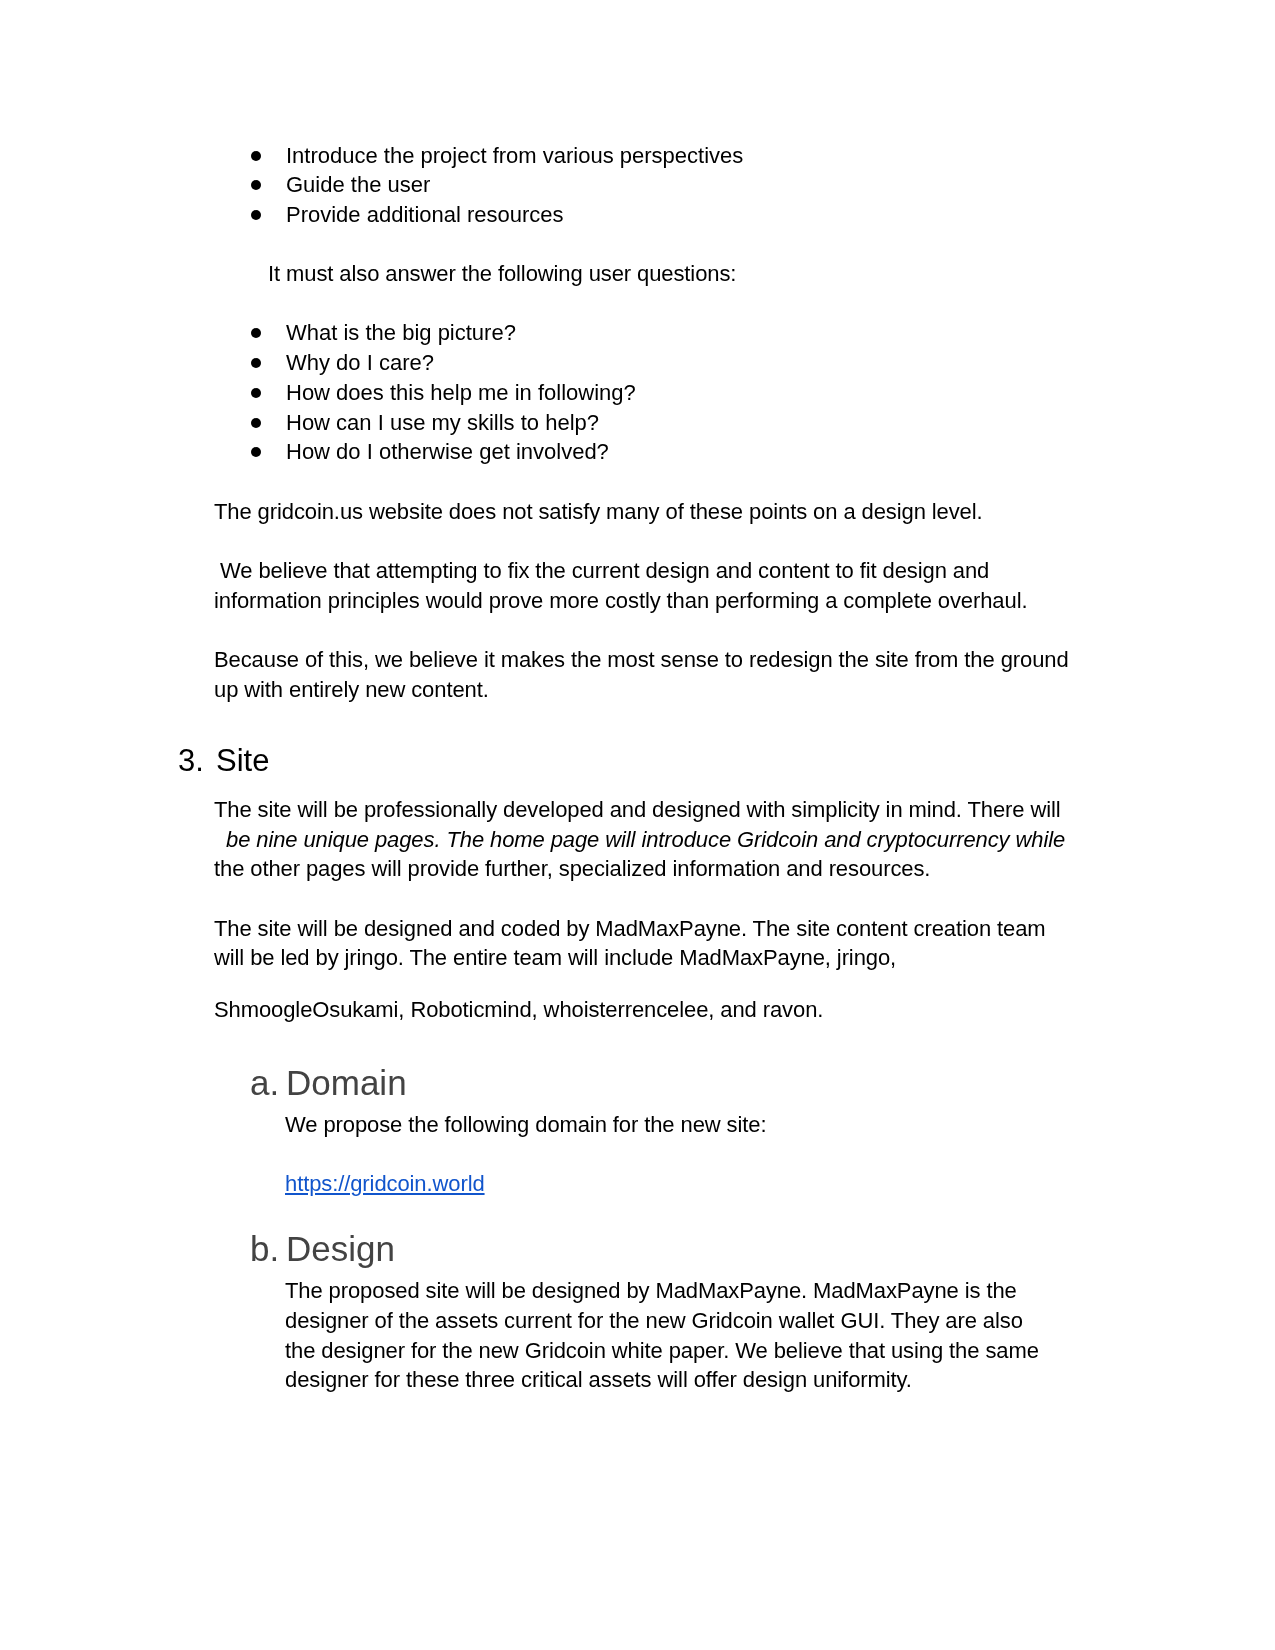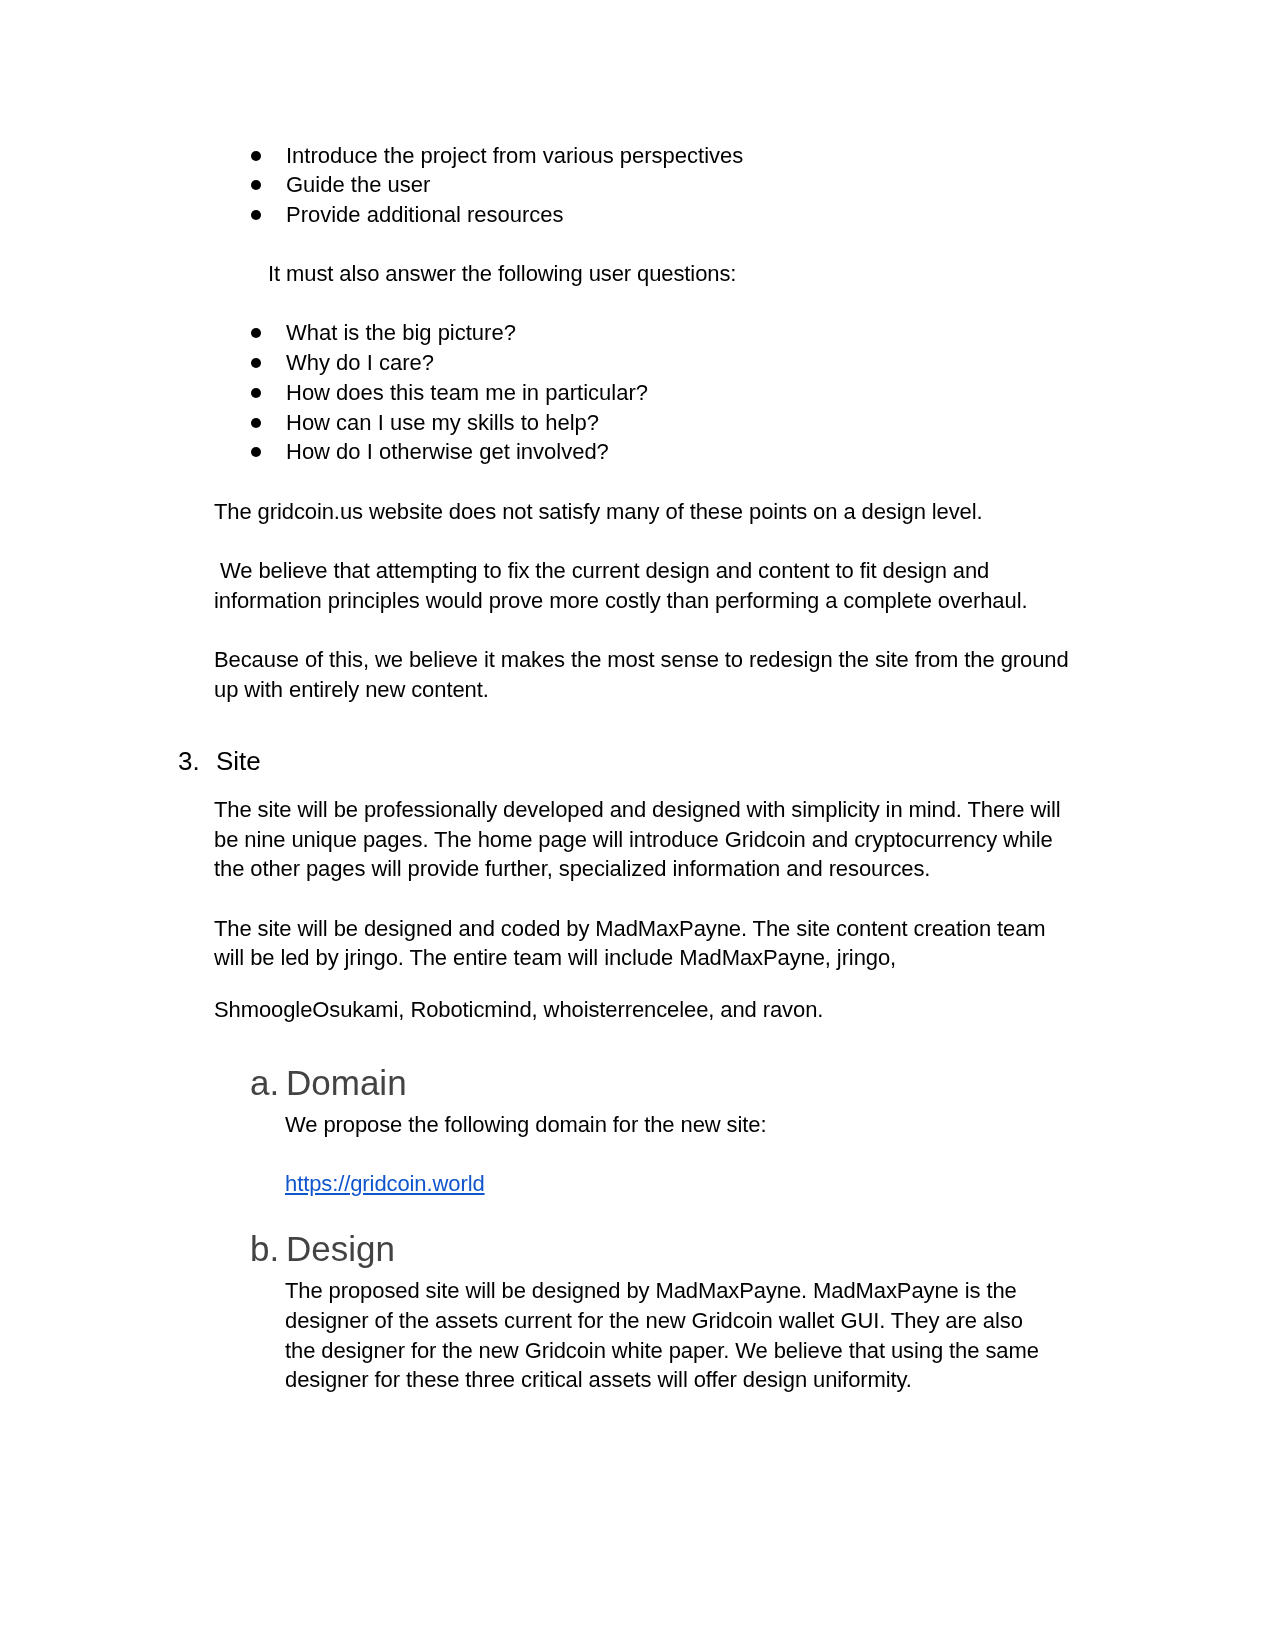--- a/index.html
+++ b/index.html
@@ -44,21 +44,21 @@
       border-radius: 50%;
       background: #000;
     }
     .bullet-text {
       position: absolute;
       left: 35px;
       top: 0;
     }
     .h1 {
       position: absolute;
-      font-size: 26px;
+      font-size: 31px;
       line-height: 40px;
       white-space: nowrap;
       color: #000;
     }
     .h2 {
       position: absolute;
       font-size: 35px;
       line-height: 34px;
       white-space: nowrap;
       color: #434343;
@@ -102,21 +102,21 @@
     <div class="bullet-item" style="left:251px; top:318px;">
       <span class="bullet-dot"></span>
       <span class="bullet-text">What is the big picture?</span>
     </div>
     <div class="bullet-item" style="left:251px; top:348px;">
       <span class="bullet-dot"></span>
       <span class="bullet-text">Why do I care?</span>
     </div>
     <div class="bullet-item" style="left:251px; top:378px;">
       <span class="bullet-dot"></span>
-      <span class="bullet-text">How does this team me in particular?</span>
+      <span class="bullet-text">How does this help me in following?</span>
     </div>
     <div class="bullet-item" style="left:251px; top:408px;">
       <span class="bullet-dot"></span>
       <span class="bullet-text">How can I use my skills to help?</span>
     </div>
     <div class="bullet-item" style="left:251px; top:437px;">
       <span class="bullet-dot"></span>
       <span class="bullet-text">How do I otherwise get involved?</span>
     </div>
   </div>
@@ -132,21 +132,21 @@
     <div class="line" style="left:214px; top:645px;">Because of this, we believe it makes the most sense to redesign the site from the ground</div>
     <div class="line" style="left:214px; top:675px;">up with entirely new content.</div>
   </div>
 
   <div class="h1" style="left:178px; top:741px;">
     <span class="num">3.</span><span>Site</span>
   </div>
 
   <div>
     <div class="line" style="left:214px; top:795px;">The site will be professionally developed and designed with simplicity in mind. There will</div>
-    <div class="line" style="left:214px; top:825px;">be nine unique pages. The home page will introduce Gridcoin and cryptocurrency while</div>
+    <div class="line" style="left:226px; top:825px;font-style:italic;">be nine unique pages. The home page will introduce Gridcoin and cryptocurrency while</div>
     <div class="line" style="left:214px; top:854px;">the other pages will provide further, specialized information and resources.</div>
   </div>
 
   <div>
     <div class="line" style="left:214px; top:914px;">The site will be designed and coded by MadMaxPayne. The site content creation team</div>
     <div class="line" style="left:214px; top:943px;">will be led by jringo. The entire team will include MadMaxPayne, jringo,</div>
     <div class="line" style="left:214px; top:995px;">ShmoogleOsukami, Roboticmind, whoisterrencelee, and ravon.</div>
   </div>
 
   <div class="h2" style="left:250px; top:1066px;">

